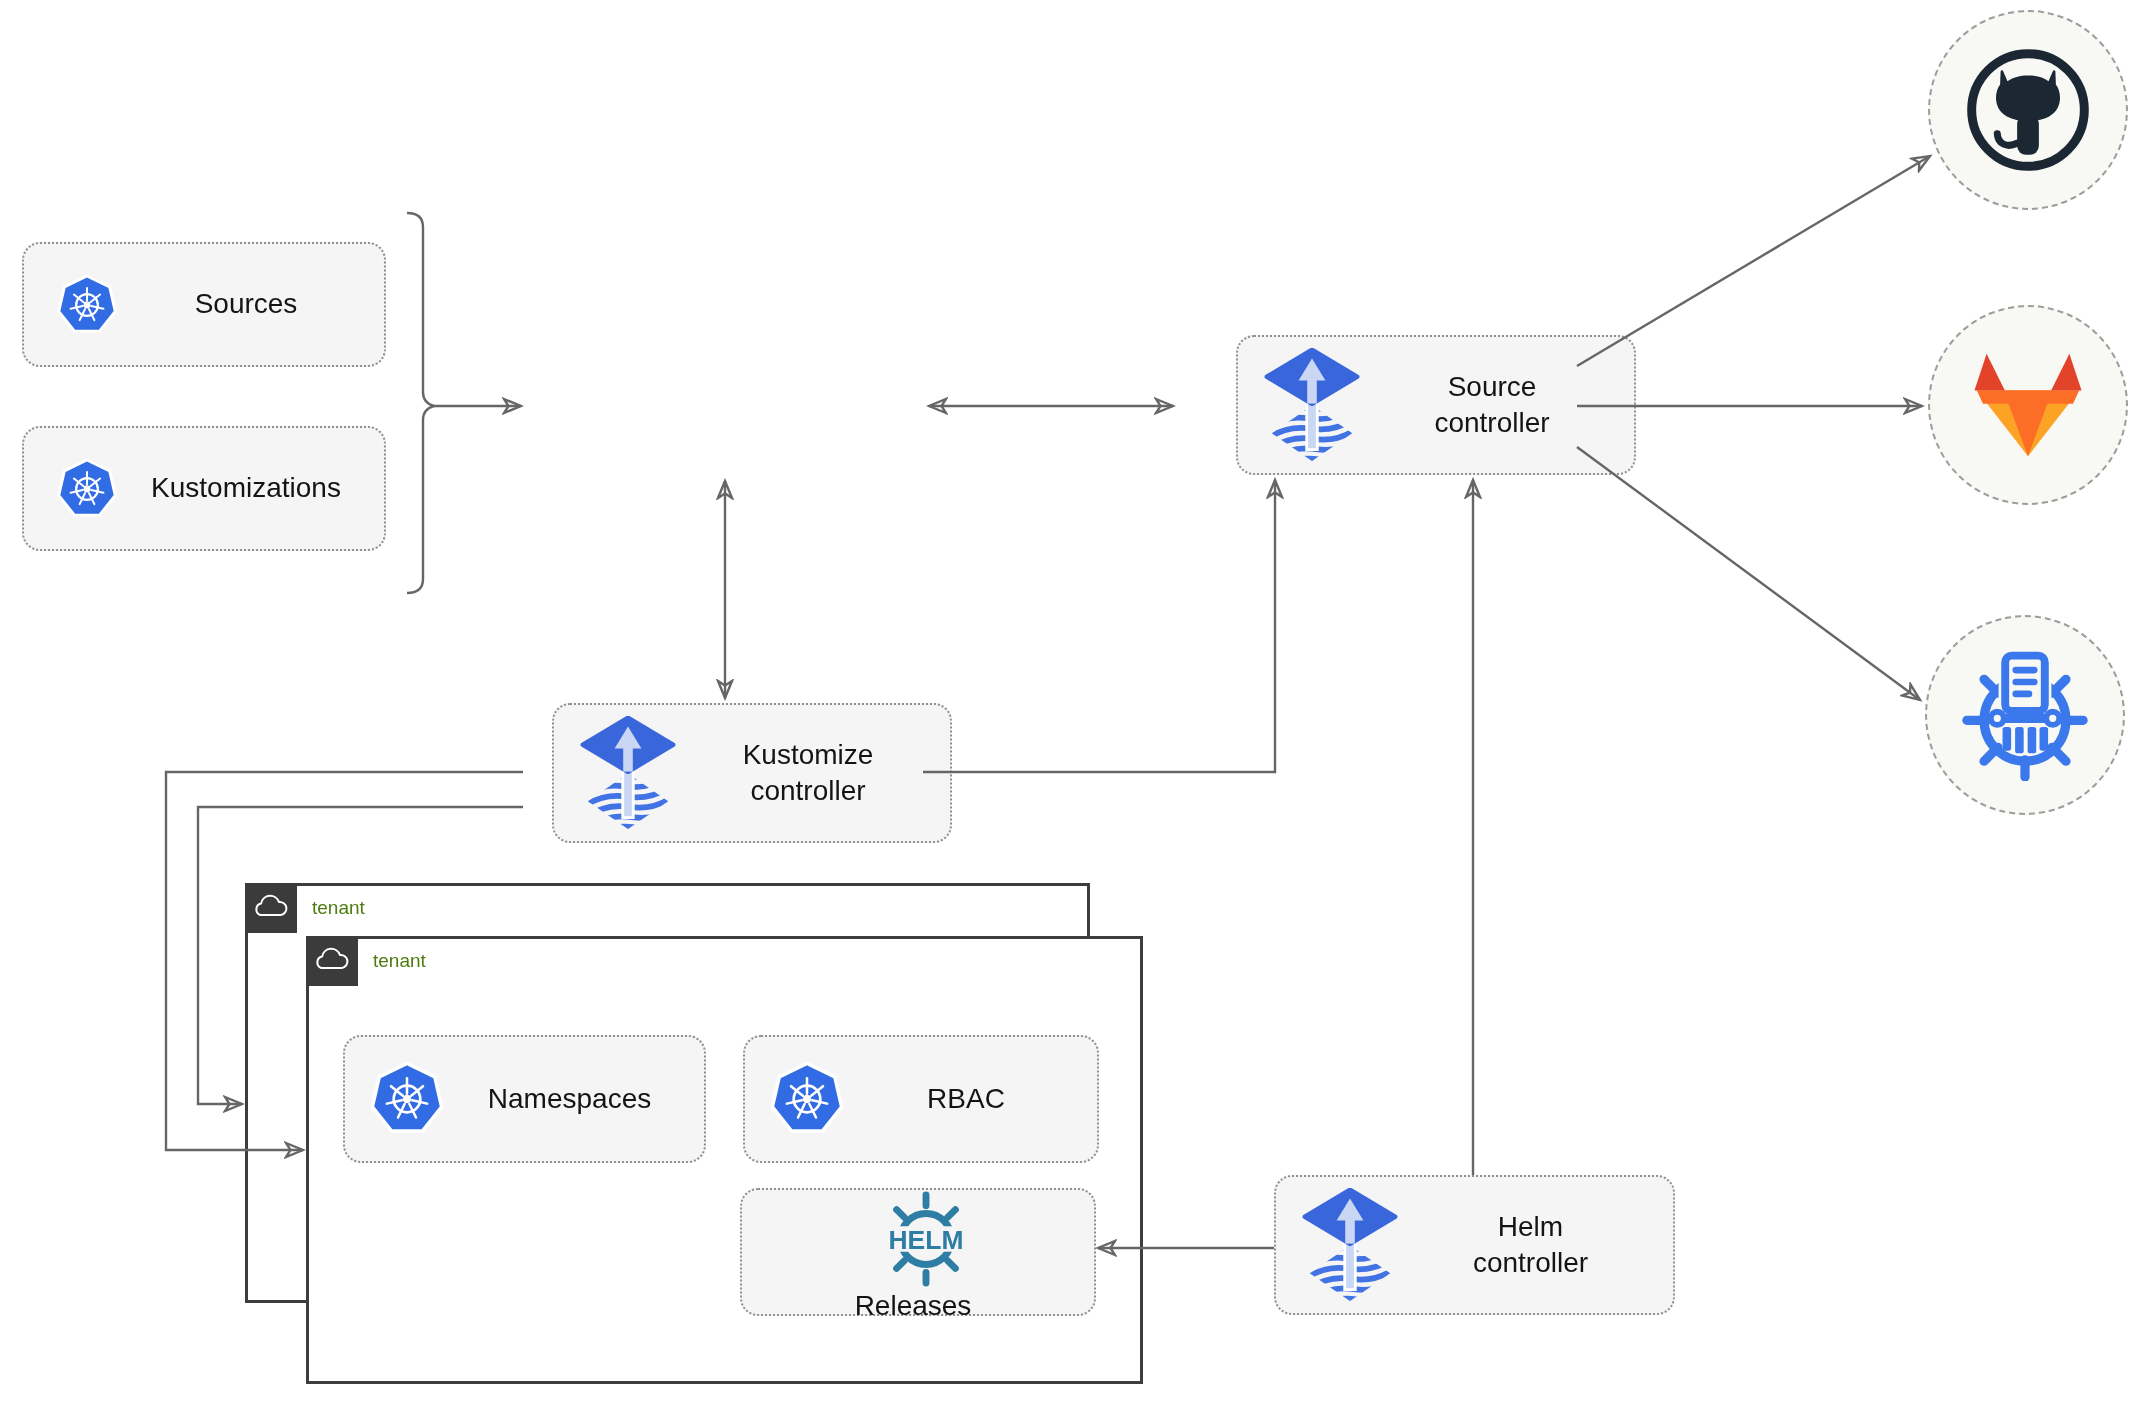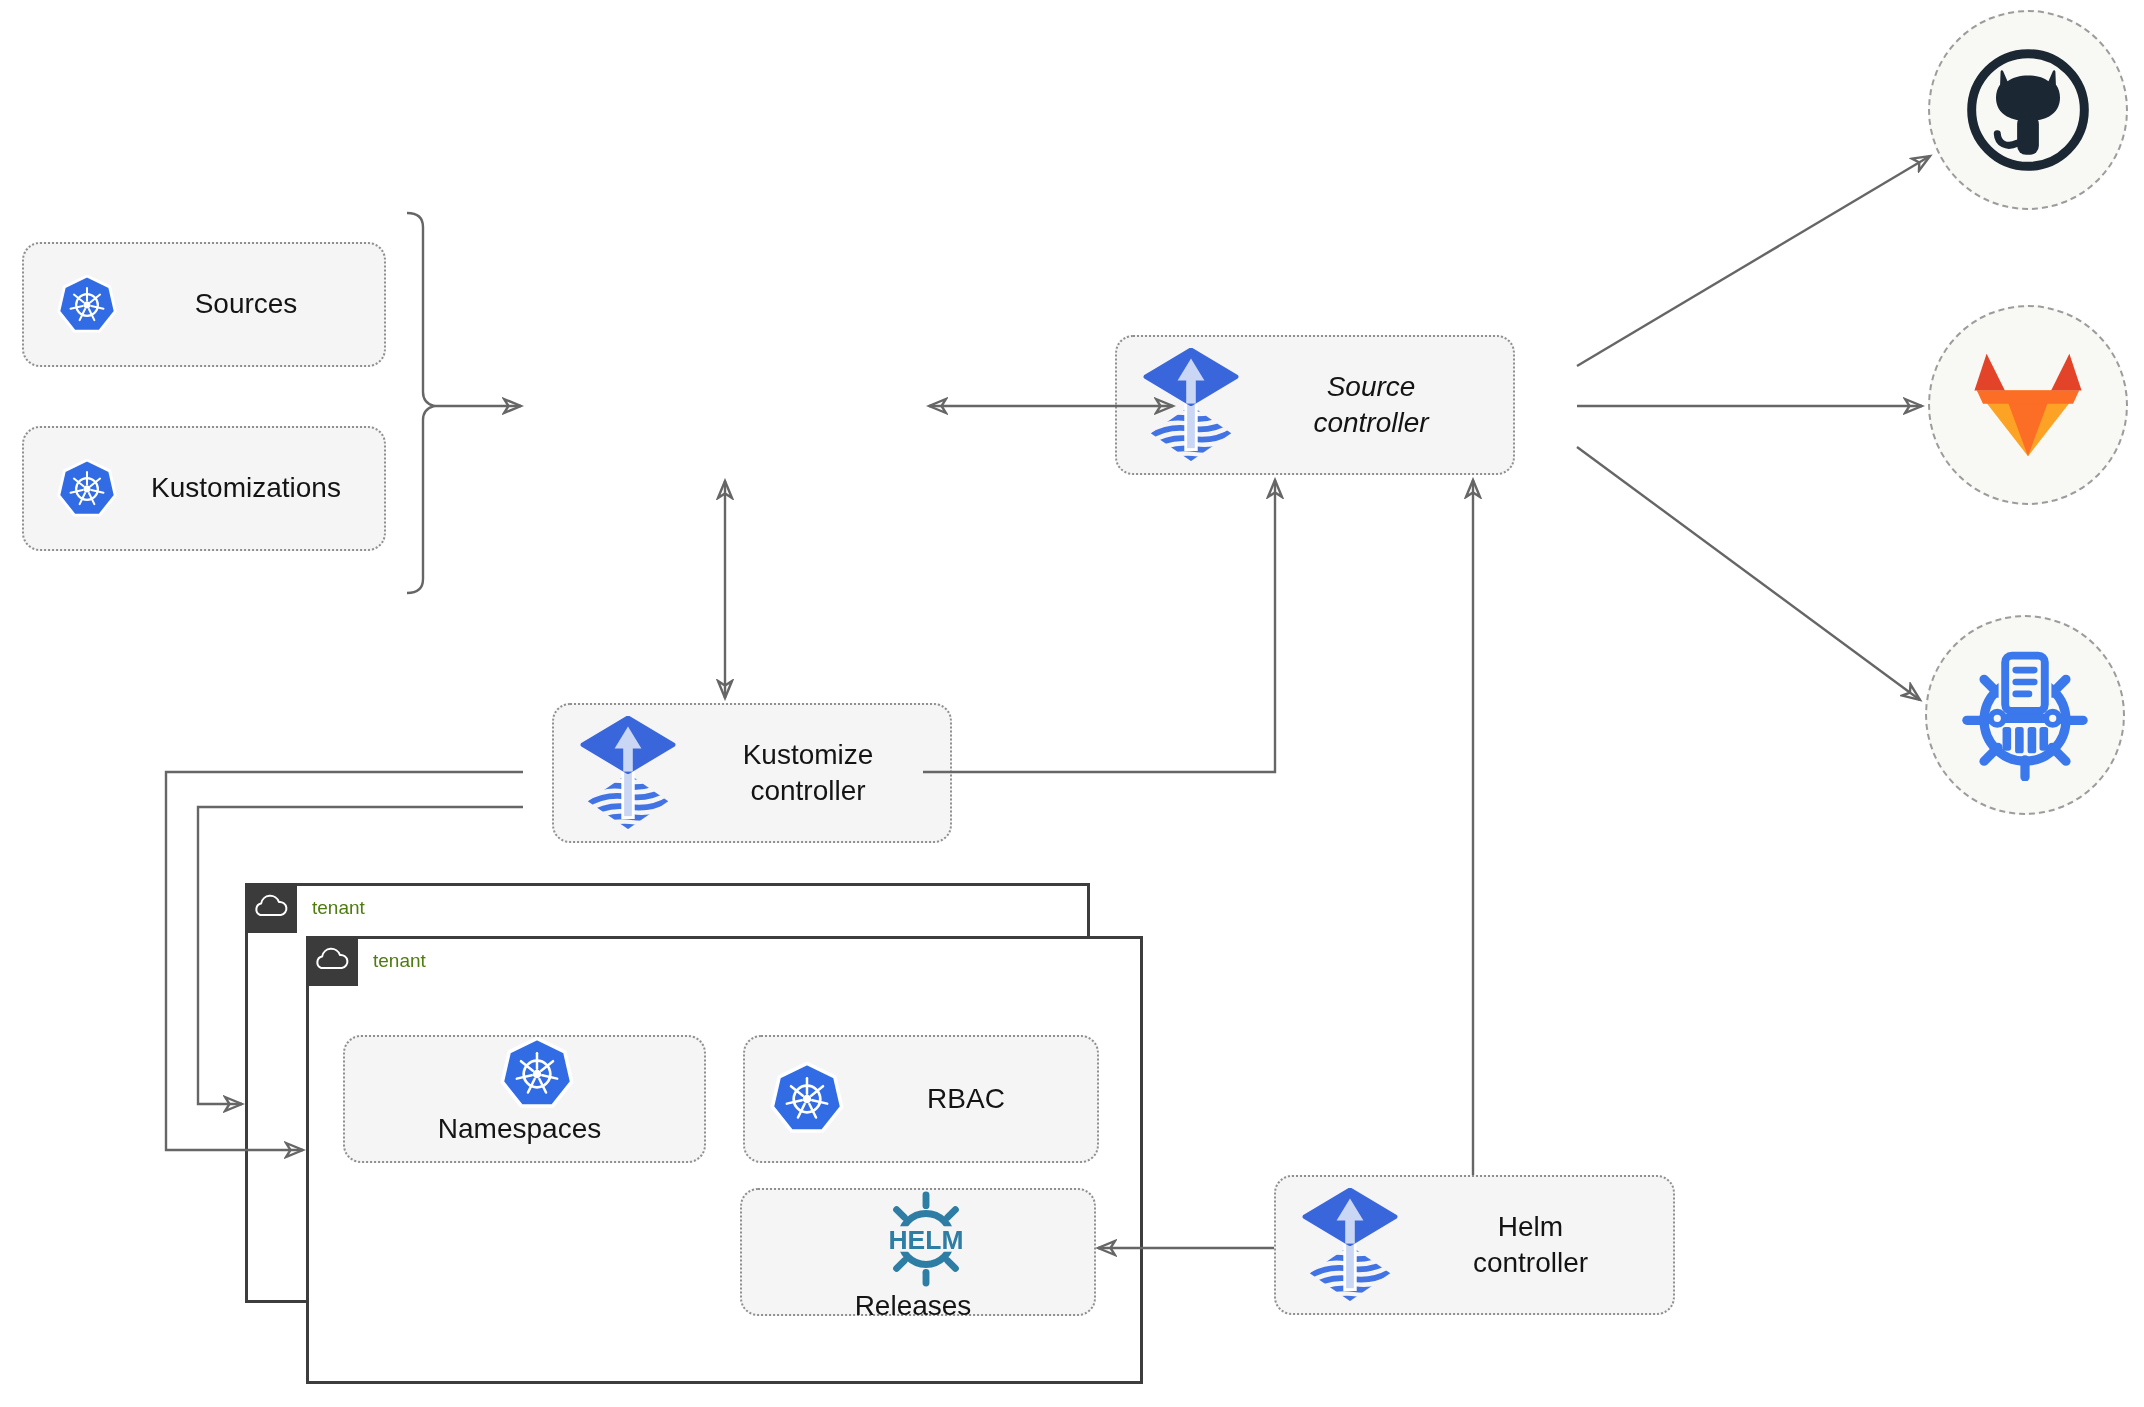--- a/index.html
+++ b/index.html
@@ -181,21 +181,21 @@
   </div>
 
   <div class="node" style="left:22px;top:426px;width:364px;height:125px;">
     <svg class="icon" style="margin-left:32px;" width="62" height="60">
         <use href="#sym-k8s"></use>
       </svg>
     <div class="label">Kustomizations</div>
   </div>
 
 
-  <div class="node" style="left:1115px;top:335px;width:400px;height:140px;font-style:italic;">
+  <div class="node" style="left:1236px;top:335px;width:400px;height:140px;">
     <svg class="icon" style="margin-left:26px;" width="96" height="115">
         <use href="#sym-flux"></use>
       </svg>
     <div class="label">
       <div>Source</div>
       <div>controller</div>
     </div>
   </div>
 
   <div class="node" style="left:552px;top:703px;width:400px;height:140px;">
@@ -228,21 +228,21 @@
   </div>
 
   <div class="tenant" id="tenant-front" style="left:306px;top:936px;width:837px;height:448px;">
     <div class="tenant-header">
       <svg width="38" height="28">
           <use href="#sym-cloud"></use>
         </svg>
     </div>
     <div class="tenant-label">tenant</div>
 
-    <div class="node" style="left:34px;top:96px;width:363px;height:128px;flex-direction:column;">
+    <div class="node" style="left:34px;top:96px;width:363px;height:128px;">
       <svg class="icon" style="margin-left:24px;" width="76" height="74">
           <use href="#sym-k8s"></use>
         </svg>
       <div class="label">Namespaces</div>
     </div>
 
     <div class="node" style="left:434px;top:96px;width:356px;height:128px;justify-content:flex-end;">
       <svg class="icon" style="margin-left:24px;" width="76" height="74">
           <use href="#sym-k8s"></use>
         </svg>

